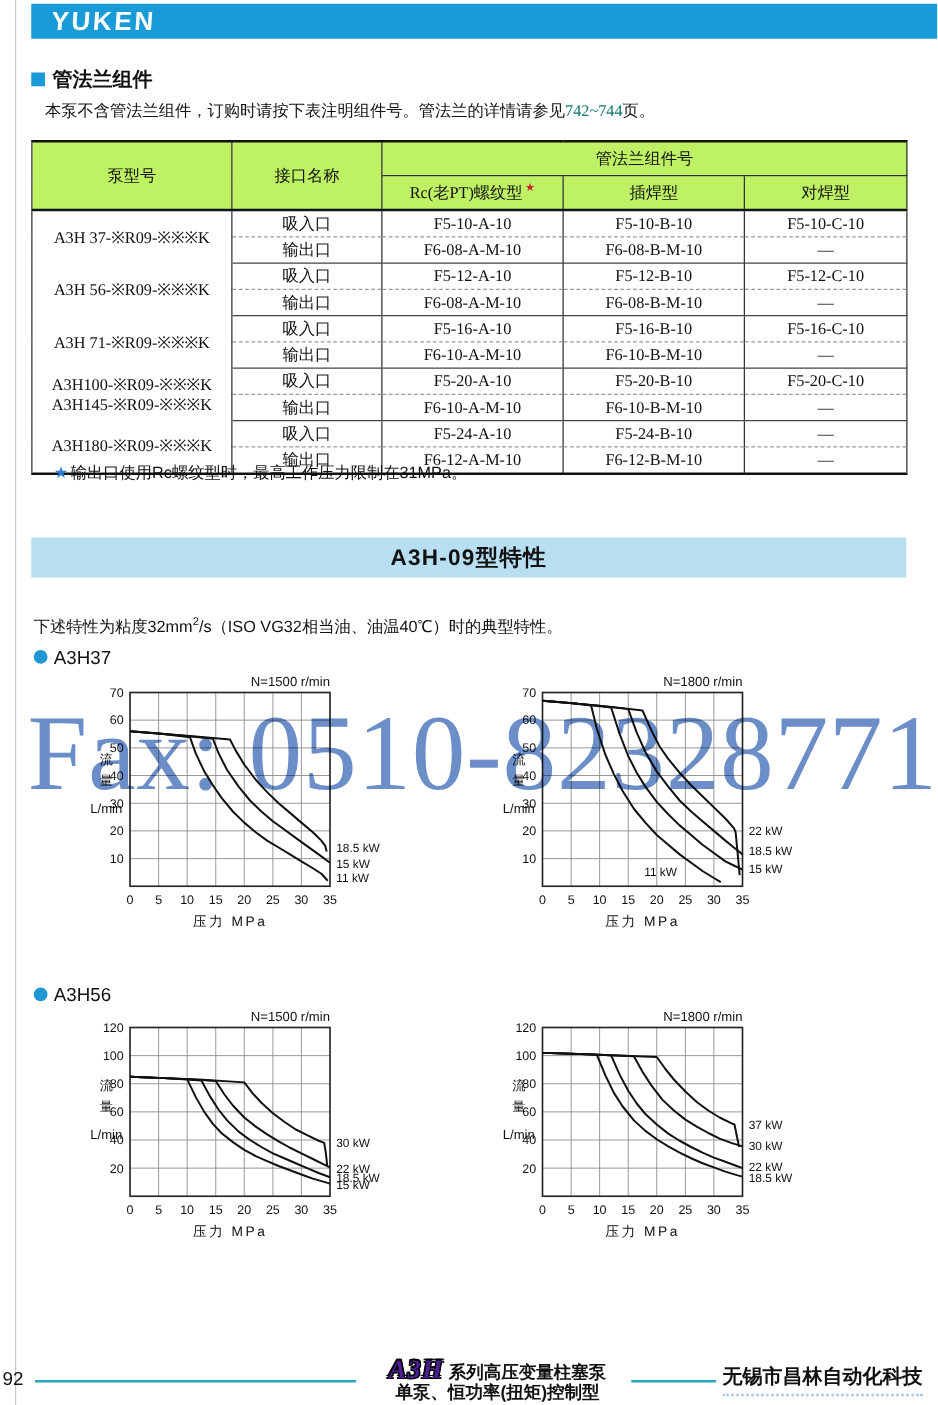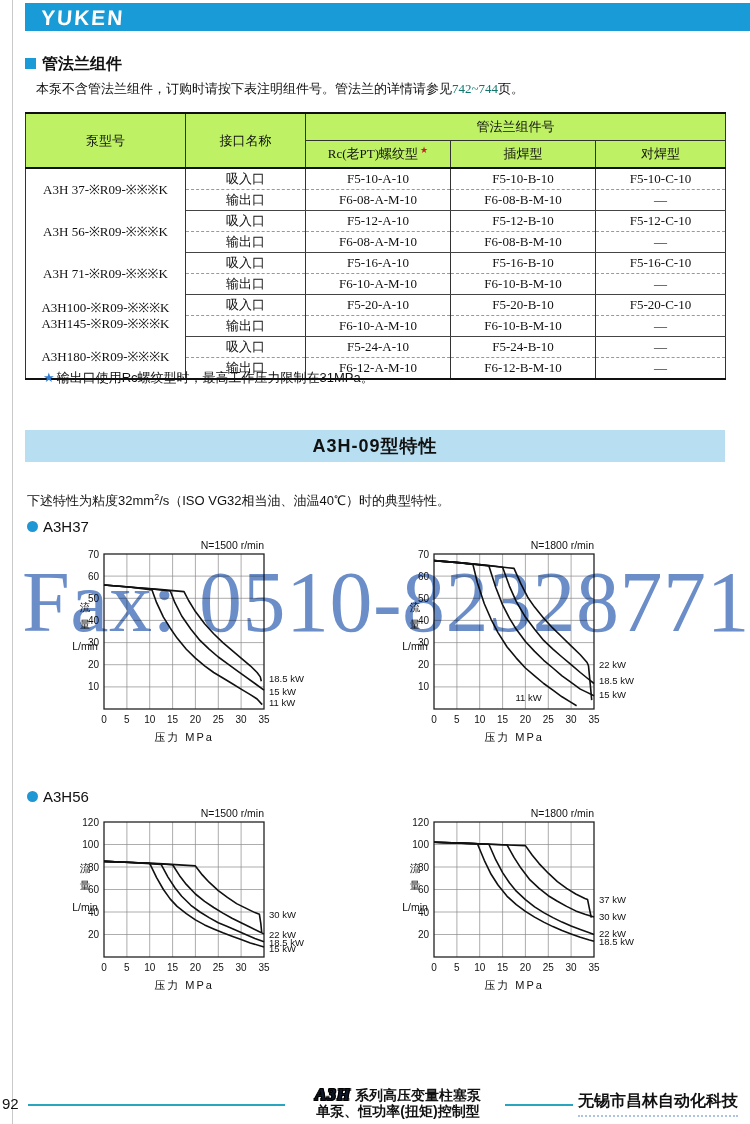--- a/index.html
+++ b/index.html
@@ -47,21 +47,21 @@
   .wm1{top:438px;}
   .wm2{top:552px;}
   
   .foot-page{position:absolute;left:2px;top:1095px;font-size:15px;}
   .foot-line{position:absolute;top:1104px;height:2px;background:#2aa5c0;}
   .fl-left{left:28px;width:257px;}
   .fl-right{left:505px;width:68px;}
   .foot-center{position:absolute;left:283px;top:1087px;width:230px;text-align:center;
         font-weight:bold;font-size:14px;line-height:16px;}
   .a3h-logo{font-family:"Liberation Serif",serif;font-style:italic;font-weight:bold;
-        font-size:17px;color:#0f172a;letter-spacing:1px;margin-right:4px;
+        font-size:21px;color:#4c1d95;letter-spacing:1px;margin-right:4px;
         text-shadow:-1px -1px 0 #000,0 -1px 0 #000,1px -1px 0 #000,-1px 0 0 #000,
         1px 0 0 #000,-1px 1px 0 #000,0 1px 0 #000,1px 1px 0 #000;}
   .foot-company{position:absolute;left:578px;top:1091px;font-weight:bold;font-size:16px;
         border-bottom:2px dotted #a9c4e6;padding-bottom:3px;}
 </style>
 </head>
 <body>
 
 <div class="page">
   <div class="left-rule"></div>

